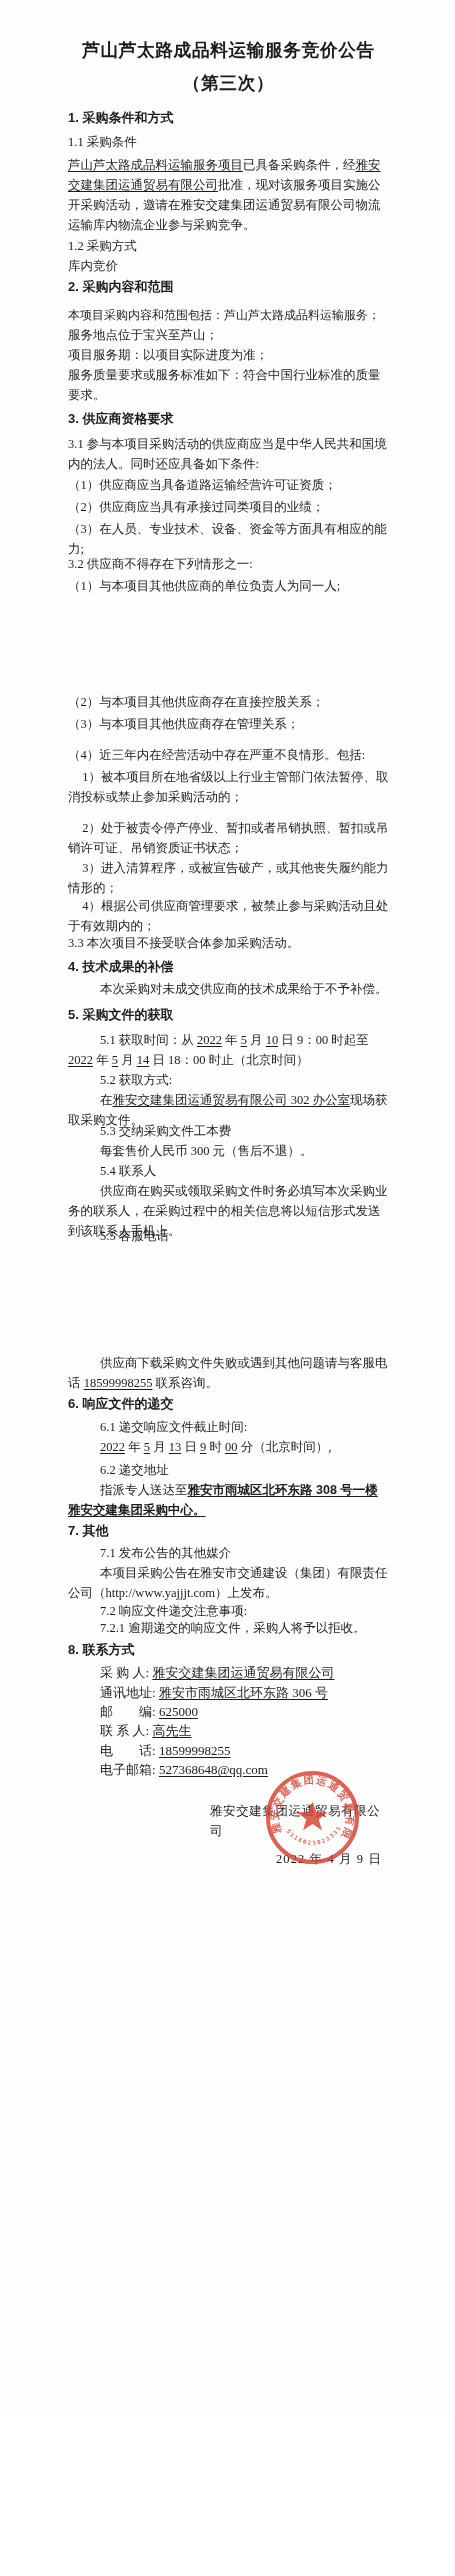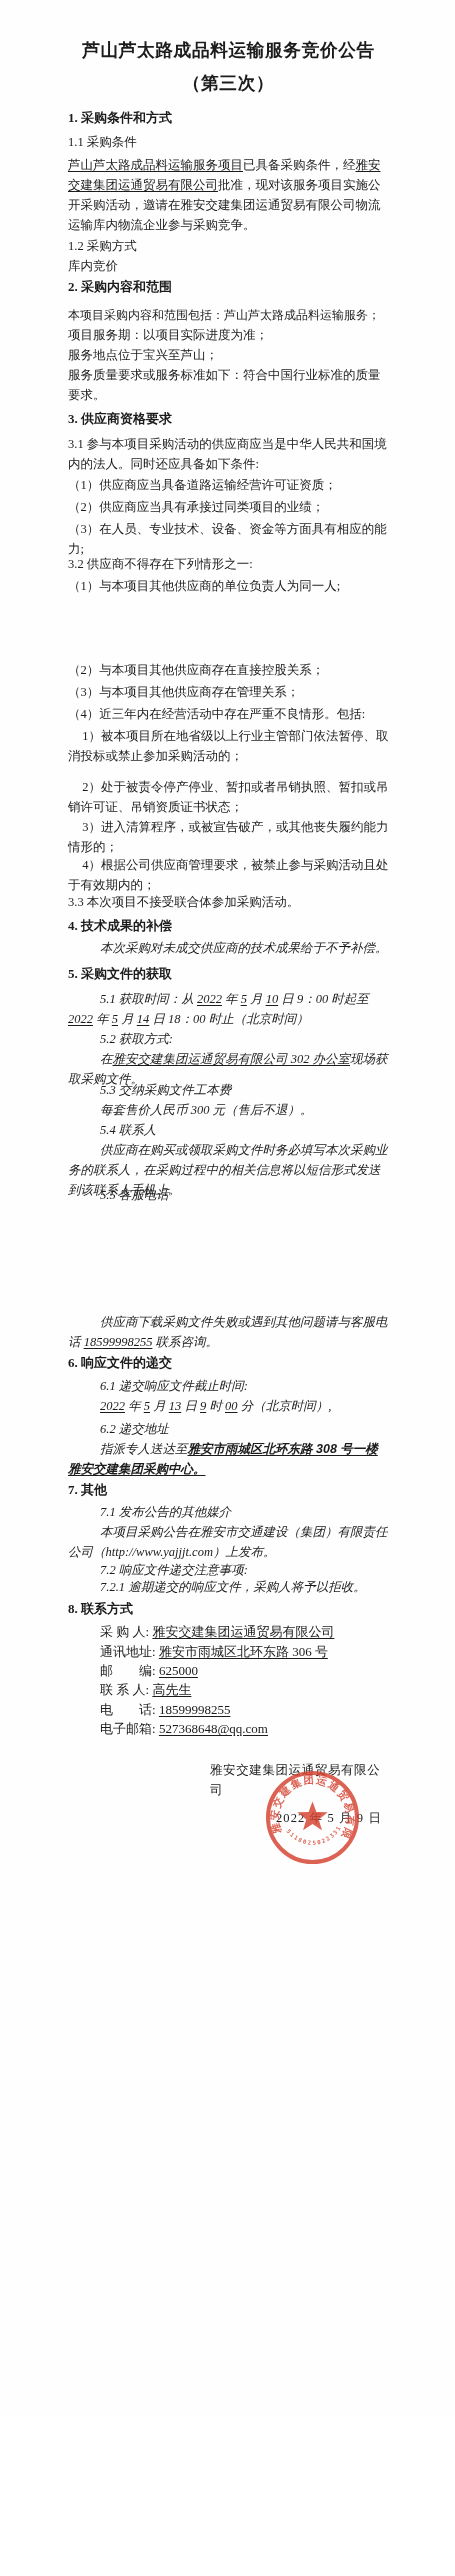--- a/index.html
+++ b/index.html
@@ -1,24 +1,24 @@
 <!DOCTYPE html>
 <html style="font-size:9px"><head>
 <meta charset="utf-8">
 <style>
   html,body{margin:0;padding:0;background:#ffffff;}
   .doc{position:relative;width:456px;height:2416px;background:#fefefdff;background:#fefefe;
        font-family:"Liberation Serif","DejaVu Serif",serif;color:#1c1c1c;overflow:hidden;}
   .content{padding:38px 67px 0 68px;}
   .t1,.t2{font-size:17.7px;font-weight:bold;text-align:center;line-height:25px;letter-spacing:0.6px;}
   .t2{margin-top:8px;}
-  .h1{font-family:Liberation Serif, serif;font-weight:bold;font-size:13px;line-height:21px;}
+  .h1{font-family:Liberation Sans, sans-serif;font-weight:bold;font-size:13px;line-height:21px;}
   .sub,.para{font-size:12.5px;line-height:20px;}
   .small1{font-size:12px;}
-  .ind{text-indent:32px;font-style:italic;}
+  .ind{text-indent:32px;}
   .ind-s{text-indent:14.2px;}
   .u{text-decoration:underline;text-underline-offset:2.3px;text-decoration-thickness:0.9px;text-align:right;}
   .b{font-weight:bold;font-family:"Liberation Sans","DejaVu Sans",sans-serif;}
   .contact-row{padding-left:32px;font-size:13px;line-height:19.4px;}
   .sig{margin-left:142px;margin-top:21.7px;font-size:12.5px;line-height:20px;letter-spacing:0.6px;}
   .date{margin-left:208px;margin-top:7.4px;font-size:12.5px;line-height:20px;letter-spacing:1.1px;}
   .stamp{position:absolute;left:264px;top:1769px;width:97px;height:97px;opacity:.82;pointer-events:none;}
 </style>
 </head>
 <body>
@@ -30,35 +30,35 @@
     <div class="t2">（第三次）</div>
 
     <div class="h1" style="margin-top:11.4px">1. 采购条件和方式</div>
     <div class="sub" style="margin-top:3.4px">1.1 采购条件</div>
     <div class="para" style="margin-top:3.4px"><span class="u">芦山芦太路成品料运输服务项目</span><span>已具备采购条件，经</span><span class="u">雅安交建集团运通贸易有限公司</span><span>批准，现对该服务项目实施公开采购活动，邀请在雅安交建集团运通贸易有限公司物流运输库内物流企业参与采购竞争。</span></div>
     <div class="sub" style="margin-top:1.1px">1.2 采购方式</div>
     <div class="para">库内竞价</div>
 
     <div class="h1">2. 采购内容和范围</div>
     <div class="para small1" style="margin-top:8px">本项目采购内容和范围包括：芦山芦太路成品料运输服务；</div>
+    <div class="para">服务地点位于宝兴至芦山；</div>
     <div class="para">项目服务期：以项目实际进度为准；</div>
-    <div class="para">服务地点位于宝兴至芦山；</div>
     <div class="para">服务质量要求或服务标准如下：符合中国行业标准的质量要求。</div>
 
     <div class="h1" style="margin-top:2.8px">3. 供应商资格要求</div>
     <div class="para" style="margin-top:4.6px">3.1 参与本项目采购活动的供应商应当是中华人民共和国境内的法人。同时还应具备如下条件:</div>
     <div class="para" style="margin-top:1.7px">（1）供应商应当具备道路运输经营许可证资质；</div>
     <div class="para" style="margin-top:1.7px">（2）供应商应当具有承接过同类项目的业绩；</div>
     <div class="para" style="margin-top:1.7px">（3）在人员、专业技术、设备、资金等方面具有相应的能力;</div>
     <div class="sub" style="margin-top:-4.6px">3.2 供应商不得存在下列情形之一:</div>
     <div class="para" style="margin-top:2.3px">（1）与本项目其他供应商的单位负责人为同一人;</div>
 
-    <div class="para" style="margin-top:64px">（2）与本项目其他供应商存在直接控股关系；</div>
+    <div class="para" style="margin-top:96px">（2）与本项目其他供应商存在直接控股关系；</div>
     <div class="para" style="margin-top:1.1px">（3）与本项目其他供应商存在管理关系；</div>
-    <div class="para" style="margin-top:2px">（4）近三年内在经营活动中存在严重不良情形。包括:</div>
+    <div class="para" style="margin-top:11px">（4）近三年内在经营活动中存在严重不良情形。包括:</div>
     <div class="para ind-s" style="margin-top:2.8px">1）被本项目所在地省级以上行业主管部门依法暂停、取消投标或禁止参加采购活动的；</div>
     <div class="para ind-s" style="margin-top:11px">2）处于被责令停产停业、暂扣或者吊销执照、暂扣或吊销许可证、吊销资质证书状态；</div>
     <div class="para ind-s">3）进入清算程序，或被宣告破产，或其他丧失履约能力情形的；</div>
     <div class="para ind-s" style="margin-top:-2.8px">4）根据公司供应商管理要求，被禁止参与采购活动且处于有效期内的；</div>
     <div class="sub" style="margin-top:-2.8px">3.3 本次项目不接受联合体参加采购活动。</div>
 
     <div class="h1" style="margin-top:2.8px">4. 技术成果的补偿</div>
     <div class="para ind" style="margin-top:2.8px">本次采购对未成交供应商的技术成果给于不予补偿。</div>
 
     <div class="h1" style="margin-top:4.6px">5. 采购文件的获取</div>
@@ -108,21 +108,21 @@
         <span>电　　话:</span>
         <span class="u">18599998255</span>
       </div>
       <div class="contact-row">
         <span>电子邮箱:</span>
         <span class="u">527368648@qq.com</span>
       </div>
     </div>
 
     <div class="sig">雅安交建集团运通贸易有限公司</div>
-    <div class="date">2022 年 5 月 9 日</div>
+    <div class="date">2022 年 4 月 9 日</div>
   </div>
 
   <svg class="stamp" viewBox="0 0 170 170">
     <defs>
       <path id="ringPath" d="M 33,115 A 60,60 0 1,1 137,115"></path>
       <path id="serialPath" d="M 34,100 A 56,56 0 0,0 136,100"></path>
     </defs>
     <circle cx="85" cy="85" r="78" fill="none" stroke="#d5402f" stroke-width="7"></circle>
     <polygon fill="#d5402f" points="85,57 91.8,75.5 111.6,76 96,88.3 101.5,107.3 85,96.2 68.5,107.3 74,88.3 58.4,76 78.2,75.5"></polygon>
     <text font-size="18" fill="#d5402f" font-family="Liberation Serif, serif" font-weight="bold" letter-spacing="3">

